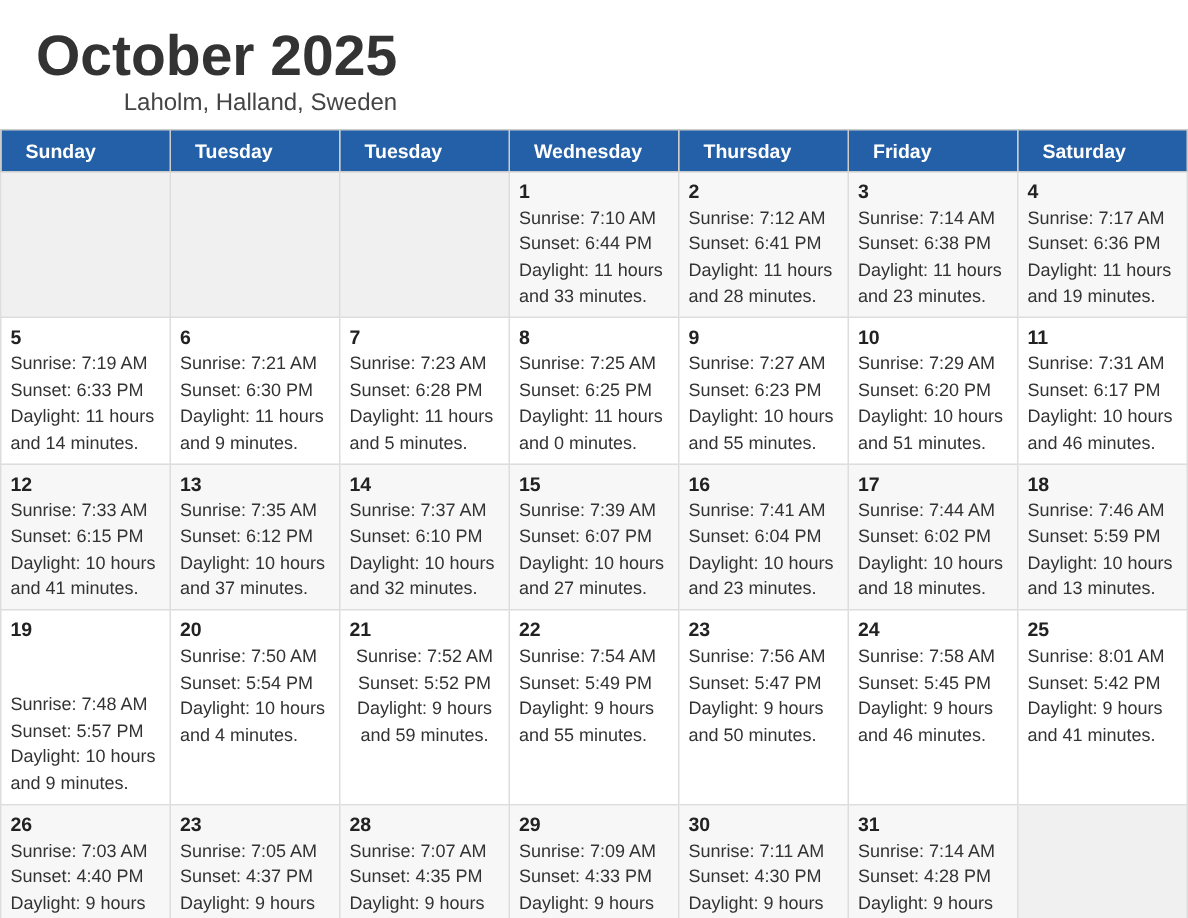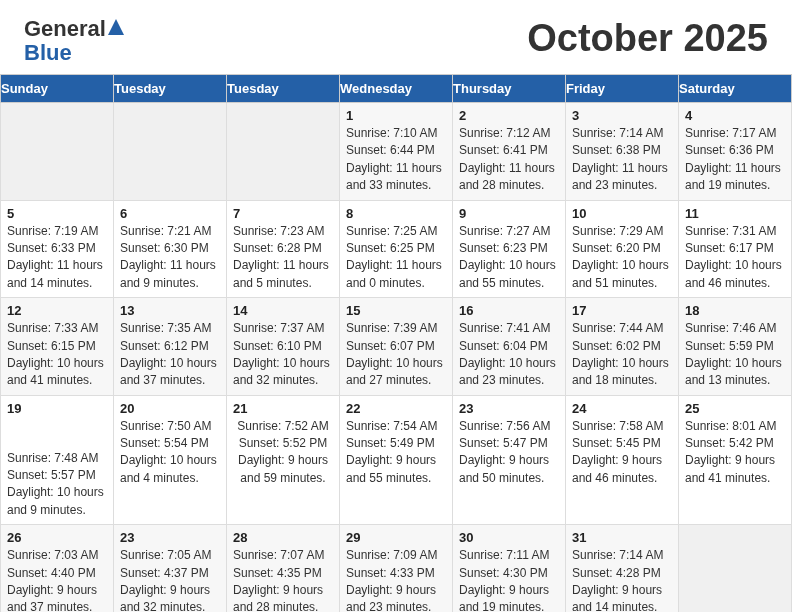--- a/index.html
+++ b/index.html
@@ -54,21 +54,21 @@
     .calendar {
       width: 100%;
       border-collapse: collapse;
       margin: 0 0 0 0;
       table-layout: fixed;
     }
     .calendar thead tr th {
       background-color: #2460a7;
       color: #fff;
       text-align: left;
-      padding: 6px 0;
+      padding: 6px 16px;
       font-size: 13px;
       font-weight: bold;
       border: 1px solid #ccc;
     }
     .calendar tbody tr td {
       vertical-align: top;
       padding: 5px 6px;
       border: 1px solid #ddd;
       font-size: 11px;
       color: #333;
@@ -99,35 +99,23 @@
     }
     .calendar-wrapper {
       padding: 0 0 10px 0;
     }
   </style>
 </head>
 <body>
 
 <div class="page">
   <div class="header">
-    <div class="logo">
-      <div class="logo-text">
-        <span class="logo-general">General</span>
-        <span style="display:inline-block;margin:0 1px 0 1px;">
-          <svg width="18" height="18" viewBox="0 0 18 18">
-            <polygon points="9,1 17,17 1,17" fill="#2460a7"></polygon>
-          </svg>
-        </span>
-      </div>
-      <div style="display:flex;align-items:center;">
-        <span class="logo-blue" style="color:#2460a7;font-size:22px;font-weight:bold;">Blue</span>
-      </div>
-    </div>
     <div class="title-block">
       <div class="month-title">October 2025</div>
+      <div class="location-title">Laholm, Halland, Sweden</div>
     </div>
   </div>
 
   <div class="calendar-wrapper">
     <table class="calendar">
       <thead>
         <tr>
         <th>Sunday</th>
             <th>Tuesday</th>
             <th>Tuesday</th>

